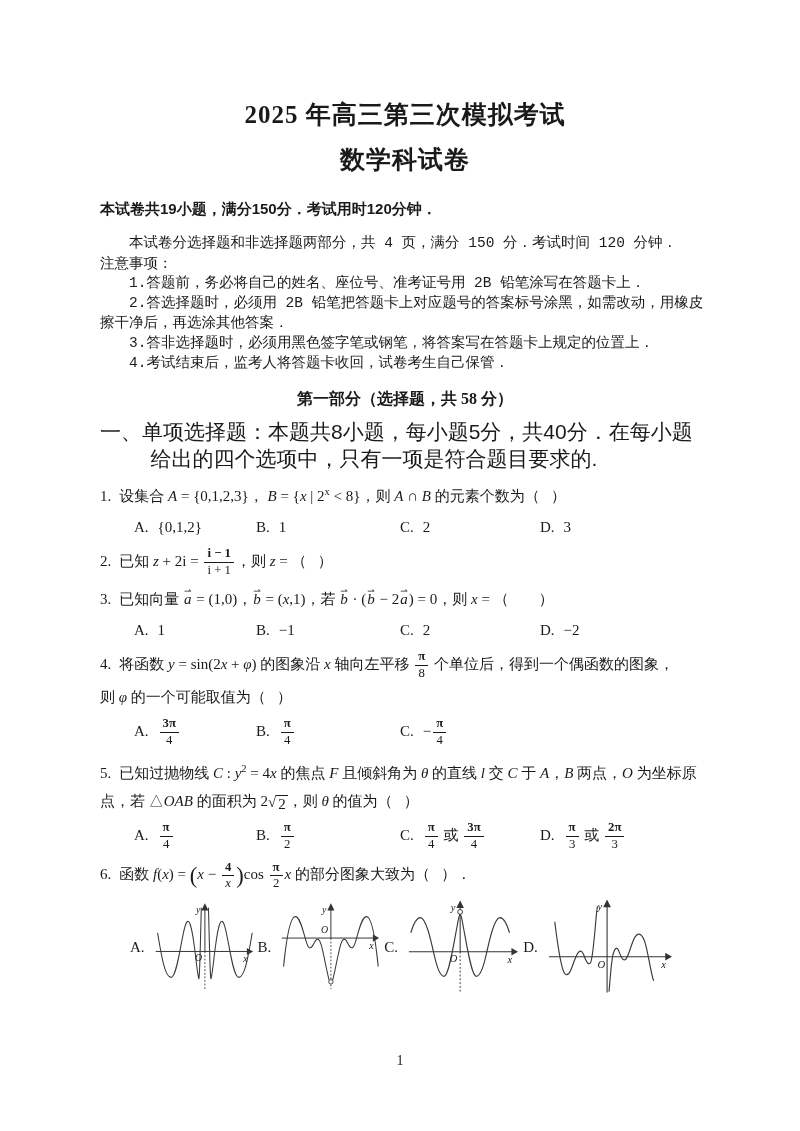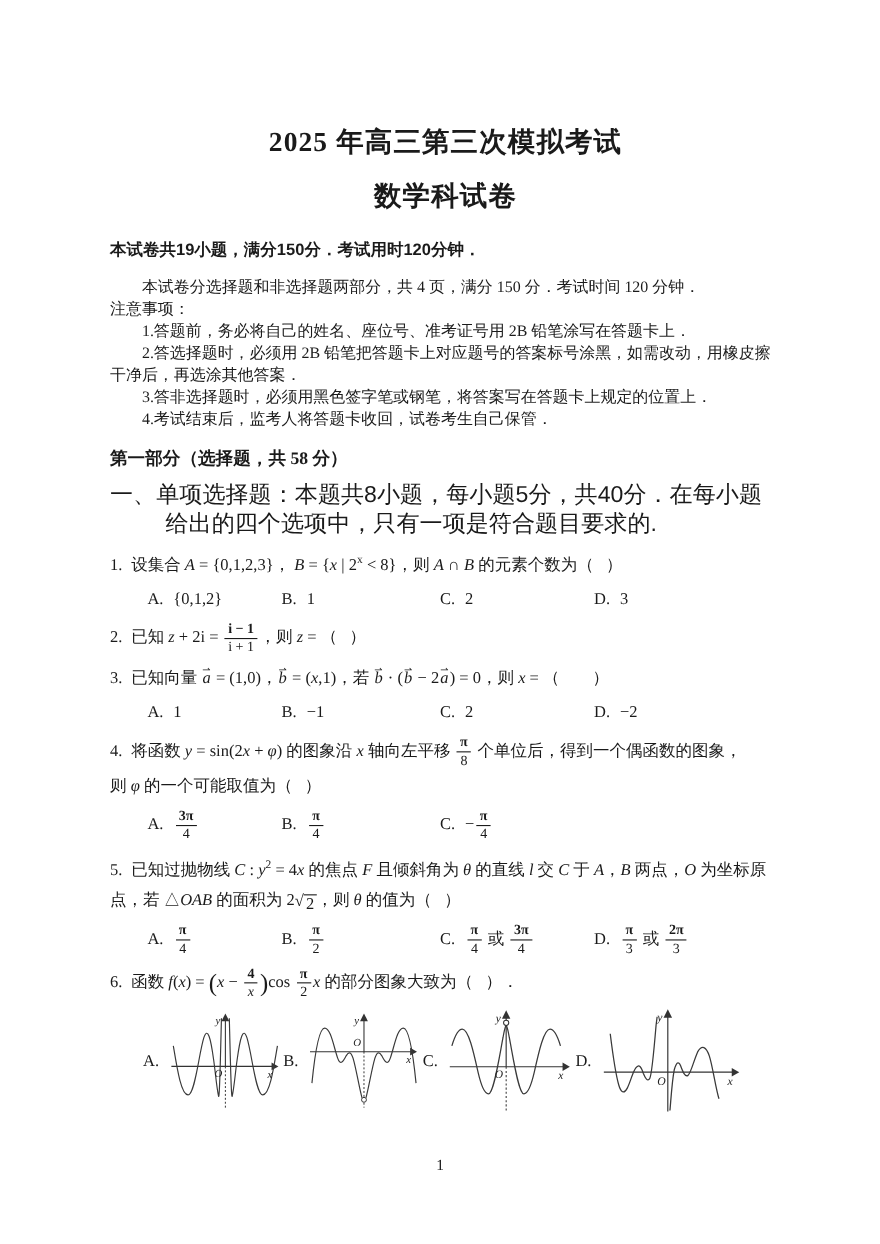--- a/index.html
+++ b/index.html
@@ -1,25 +1,25 @@
 <!DOCTYPE html>
 <html lang="zh"><head>
 <meta charset="utf-8">
 <style>
   html,body{margin:0;padding:0;background:#ffffff;}
   body{width:800px;height:1131px;position:relative;color:#1a1a1a;
        font-family:"Liberation Serif",serif;}
   .content{padding:96px 90px 0 100px;}
   .title{text-align:center;font-size:25px;font-weight:bold;letter-spacing:1px;
-         font-family:"Liberation Serif",serif;margin:16px 0 12px 0;}
+         font-family:"Liberation Serif",serif;margin:2px 0 12px 0;}
   .summary{text-align:left;font-size:15px;font-weight:bold;
            font-family:"Liberation Sans",sans-serif;margin:24px 0 14px 0;}
   .body-text{font-size:14.5px;line-height:20px;margin:0;}
-  .indent{text-indent:2em;}
-  .part-heading{font-size:16px;font-weight:bold;margin:16px 0 8px 0;}
+  .indent{text-indent:2em;font-family:Liberation Mono, monospace;}
+  .part-heading{text-align:center;font-size:16px;font-weight:bold;margin:16px 0 8px 0;}
   .section-intro{font-family:"Liberation Sans",sans-serif;font-weight:normal;
                  font-size:21px;line-height:27px;margin:6px 0 2px 0;
                  padding-left:2.4em;text-indent:-2.4em;}
   .question{font-size:15px;margin:0;}
   .stem{margin:7px 0 2px 0;line-height:26px;white-space:nowrap;}
   .stem2{margin:2px 0 2px 0;line-height:26px;white-space:nowrap;}
   .qnum{margin-right:8px;}
   .opts{display:grid;grid-template-columns:122px 144px 140px auto;
         padding-left:34px;margin:6px 0 5px 0;align-items:center;line-height:24px;}
   .opt{white-space:nowrap;}

